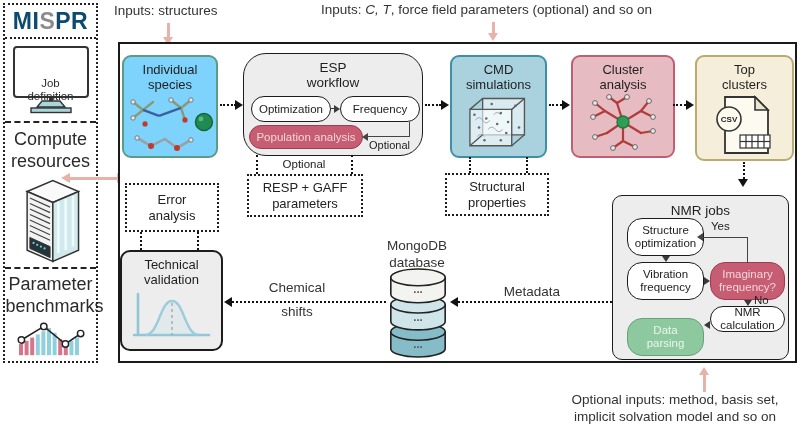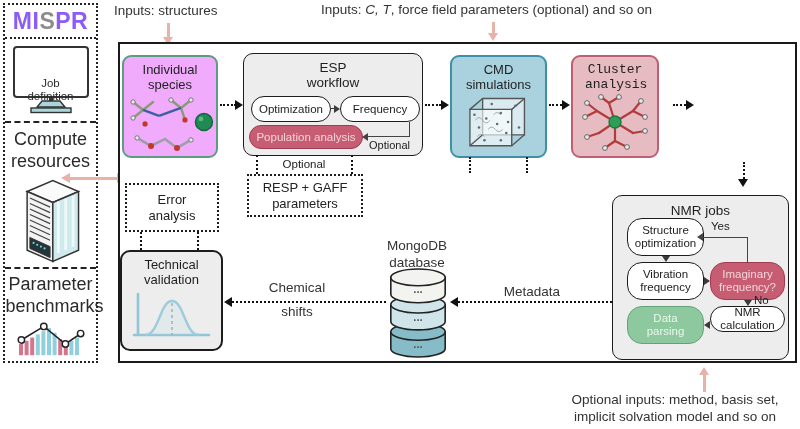--- a/index.html
+++ b/index.html
@@ -5,21 +5,21 @@
   html,body{margin:0;padding:0;background:#fff;}
   #canvas{position:relative;width:800px;height:429px;background:#fff;overflow:hidden;
           font-family:"Liberation Sans",sans-serif;color:#232323;}
   .abs{position:absolute;box-sizing:border-box;}
   
   #sidebar{left:3px;top:3px;width:95px;height:360px;border:2px dotted #222;background:#fff;}
   .side-sec{box-sizing:border-box;width:100%;display:flex;flex-direction:column;align-items:center;}
   .side-label{font-size:18px;line-height:1.2;text-align:center;color:#2b2b2b;}
   #logo{height:34px;border-bottom:2px dotted #222;justify-content:center;font-weight:bold;
         font-size:23px;letter-spacing:.5px;flex-direction:row;align-items:center;display:flex;}
-  .logo-red{color:#8b5cf6;} .logo-gray{color:#8c8c8c;}
+  .logo-red{color:#0c4a6e;} .logo-gray{color:#8c8c8c;}
   #sec-job{height:84px;border-bottom:2px dashed #222;padding-top:7px;}
   #sec-compute{height:146px;border-bottom:2px dashed #222;padding-top:6px;}
   #sec-bench{height:88px;padding-top:5px;}
   .monitor-screen{box-sizing:border-box;width:76px;height:52px;border:2.5px solid #333;border-radius:4px;
         background:#fff;display:flex;align-items:center;justify-content:center;}
   .monitor-screen span{font-size:11.5px;line-height:1.15;text-align:center;width:56px;}
   
   #frame{left:118px;top:42px;width:679px;height:321px;border:2px solid #1a1a1a;background:#fff;}
   
   .stage{border-radius:9px;border:2px solid;display:flex;flex-direction:column;align-items:center;padding-top:6px;}
@@ -138,21 +138,21 @@
   <div class="note abs" style="left:321px;top:2px;"><span>Inputs: </span><i>C, T</i><span>, force field parameters (optional) and so on</span></div>
   <div class="pbar abs" style="left:492px;top:22px;width:3px;height:12px;"></div>
   <div class="ptri ptri-down abs" style="left:488px;top:33px;"></div>
 
   <div class="pbar abs" style="left:70px;top:177px;width:48px;height:3px;"></div>
   <div class="ptri ptri-left abs" style="left:61px;top:173px;"></div>
   <div class="ptri ptri-right abs" style="left:117px;top:173px;"></div>
 
   <div class="abs" id="frame"></div>
 
-  <div class="abs stage" style="left:122px;top:55px;width:96px;height:103px;background:#f0abfc;border-color:#5d9c80;">
+  <div class="abs stage" style="left:122px;top:55px;width:96px;height:103px;background:#7dd3fc;border-color:#5d9c80;">
     <span class="stage-title" style="width:72px;">Individual species</span>
     <svg width="90" height="62" viewBox="0 0 90 62" style="margin-top:2px;">
       <g stroke="#8a9a78" stroke-width="2.4" stroke-linecap="round">
         <line x1="18" y1="16" x2="8" y2="8"></line>
           <line x1="18" y1="16" x2="8" y2="24"></line>
           <line x1="18" y1="16" x2="28" y2="8"></line>
         <line x1="56" y1="14" x2="46" y2="6"></line>
           <line x1="56" y1="14" x2="66" y2="6"></line>
           <line x1="56" y1="14" x2="60" y2="26"></line>
       </g>
@@ -174,21 +174,21 @@
           <circle cx="66" cy="46" r="2.2"></circle>
         </g>
       <circle cx="79" cy="28" r="8.5" fill="#1f8a52" stroke="#14663b" stroke-width="1.5"></circle>
       <circle cx="76" cy="25" r="2.4" fill="#5cb786"></circle>
     </svg>
   </div>
 
   <div class="hdot abs" style="left:220px;top:104px;width:16px;"></div>
   <div class="tri tri-right abs" style="left:235px;top:100px;"></div>
 
-  <div class="abs graybox" style="left:243px;top:53px;width:180px;height:103px;">
+  <div class="abs graybox" style="left:243px;top:53px;width:180px;height:103px;border-radius:23px;">
     <div class="stage-title" style="margin:6px auto 0;width:72px;font-size:13.5px;">ESP workflow</div>
   </div>
   <div class="pill" style="left:251px;top:96px;width:80px;height:26px;">Optimization</div>
   <div class="hsolid abs" style="left:330px;top:108px;width:6px;"></div>
   <div class="tri stri-right abs" style="left:334px;top:105px;"></div>
   <div class="pill" style="left:340px;top:96px;width:80px;height:26px;">Frequency</div>
   <div class="pill pill-pink" style="left:249px;top:125px;width:114px;height:24px;border-radius:12px;">Population analysis</div>
   <div class="abs" style="left:368px;top:122px;width:42px;height:15px;border-right:1.6px solid #444;border-bottom:1.6px solid #444;"></div>
   <div class="tri stri-left abs" style="left:362px;top:133px;border-right-color:#444;"></div>
   <div class="smalllbl" style="left:369px;top:139px;">Optional</div>
@@ -230,25 +230,28 @@
         <circle cx="44" cy="52" r="1.4"></circle>
           <circle cx="60" cy="14" r="1.4"></circle>
           <circle cx="34" cy="12" r="1.4"></circle>
           <circle cx="64" cy="38" r="1.4"></circle>
       </g>
     </svg>
   </div>
 
   <div class="vdot abs" style="left:469px;top:157px;height:16px;"></div>
   <div class="vdot abs" style="left:526px;top:157px;height:16px;"></div>
+  <div class="dotbox" style="left:445px;top:173px;width:104px;height:43px;">
+      <span style="width:80px;">Structural properties</span>
+    </div>
 
   <div class="hdot abs" style="left:549px;top:104px;width:13px;"></div>
   <div class="tri tri-right abs" style="left:562px;top:100px;"></div>
 
-  <div class="abs stage" style="left:571px;top:55px;width:88px;height:103px;background:#e6bbc2;border-color:#c05f73;font-family:Liberation Mono, monospace;">
+  <div class="abs stage" style="left:571px;top:55px;width:104px;height:103px;background:#e6bbc2;border-color:#c05f73;">
     <span class="stage-title" style="width:60px;">Cluster analysis</span>
     <svg width="80" height="58" viewBox="0 0 80 58" style="margin-top:1px;">
       <g stroke="#b23b3b" stroke-width="2.2" stroke-linecap="round">
         <line x1="40" y1="29" x2="58" y2="18"></line>
           <line x1="58" y1="18" x2="66" y2="8"></line>
           <line x1="58" y1="18" x2="70" y2="24"></line>
         <line x1="40" y1="29" x2="22" y2="18"></line>
           <line x1="22" y1="18" x2="12" y2="10"></line>
           <line x1="22" y1="18" x2="10" y2="24"></line>
         <line x1="40" y1="29" x2="40" y2="48"></line>
@@ -274,20 +277,37 @@
         <circle cx="26" cy="4" r="2.4"></circle>
           <circle cx="44" cy="4" r="2.4"></circle>
       </g>
       <circle cx="40" cy="29" r="6" fill="#2e9e57" stroke="#1d7a3f" stroke-width="1.4"></circle>
     </svg>
   </div>
 
   <div class="hdot abs" style="left:673px;top:104px;width:13px;"></div>
   <div class="tri tri-right abs" style="left:686px;top:100px;"></div>
 
+  <div class="abs stage" style="left:695px;top:55px;width:99px;height:106px;background:#f4eeda;border-color:#b9aa70;">
+    <span class="stage-title" style="width:60px;">Top clusters</span>
+    <svg width="64" height="62" viewBox="0 0 64 62" style="margin-top:2px;">
+      <path d="M12,3 h30 l13,13 v43 h-43 z" fill="#fdfaf0" stroke="#333" stroke-width="1.8"></path>
+      <path d="M42,3 l13,13 h-13 z" fill="#ece5cd" stroke="#333" stroke-width="1.6"></path>
+      <circle cx="16" cy="25" r="12" fill="#fdfaf0" stroke="#333" stroke-width="1.6"></circle>
+      <text x="16" y="28" text-anchor="middle" font-size="8" font-weight="bold" fill="#222" font-family="Liberation Sans, sans-serif">CSV</text>
+      <g stroke="#333" stroke-width="1.2" fill="#fff">
+        <rect x="27" y="41" width="30" height="13"></rect>
+        <line x1="27" y1="47.5" x2="57" y2="47.5"></line>
+        <line x1="33" y1="41" x2="33" y2="54"></line>
+          <line x1="39" y1="41" x2="39" y2="54"></line>
+          <line x1="45" y1="41" x2="45" y2="54"></line>
+          <line x1="51" y1="41" x2="51" y2="54"></line>
+      </g>
+    </svg>
+  </div>
 
   <div class="vdot abs" style="left:743px;top:162px;height:17px;"></div>
   <div class="tri tri-down abs" style="left:738px;top:179px;"></div>
 
   <div class="dotbox" style="left:125px;top:183px;width:94px;height:49px;">
       <span style="width:60px;">Error analysis</span>
     </div>
   <div class="vdot abs" style="left:140px;top:232px;height:18px;"></div>
   <div class="vdot abs" style="left:197px;top:232px;height:18px;"></div>
 
@@ -329,21 +349,21 @@
     </div>
   <div class="pill" style="left:627px;top:262px;width:77px;height:38px;">
       <span style="width:62px;">Vibration frequency</span>
     </div>
   <div class="pill pill-pink" style="left:710px;top:262px;width:75px;height:38px;">
       <span style="width:66px;">Imaginary frequency?</span>
     </div>
   <div class="pill" style="left:710px;top:306px;width:75px;height:26px;">
       <span style="width:64px;">NMR calculation</span>
     </div>
-  <div class="pill pill-green" style="left:627px;top:306px;width:77px;height:38px;">
+  <div class="pill pill-green" style="left:627px;top:318px;width:77px;height:38px;">
       <span style="width:48px;">Data parsing</span>
     </div>
 
   <div class="tri stri-down abs" style="left:662px;top:256px;"></div>
   <div class="tri stri-right abs" style="left:704px;top:277px;"></div>
   <div class="tri stri-down abs" style="left:744px;top:300px;"></div>
   <div class="tri stri-left abs" style="left:704px;top:321px;"></div>
   <div class="abs" style="left:703px;top:237px;width:45px;height:26px;border-top:1.6px solid #444;border-right:1.6px solid #444;"></div>
   <div class="tri stri-left abs" style="left:697px;top:233px;border-right-color:#444;"></div>
   <div class="smalllbl" style="left:711px;top:220px;font-size:11.5px;">Yes</div>

